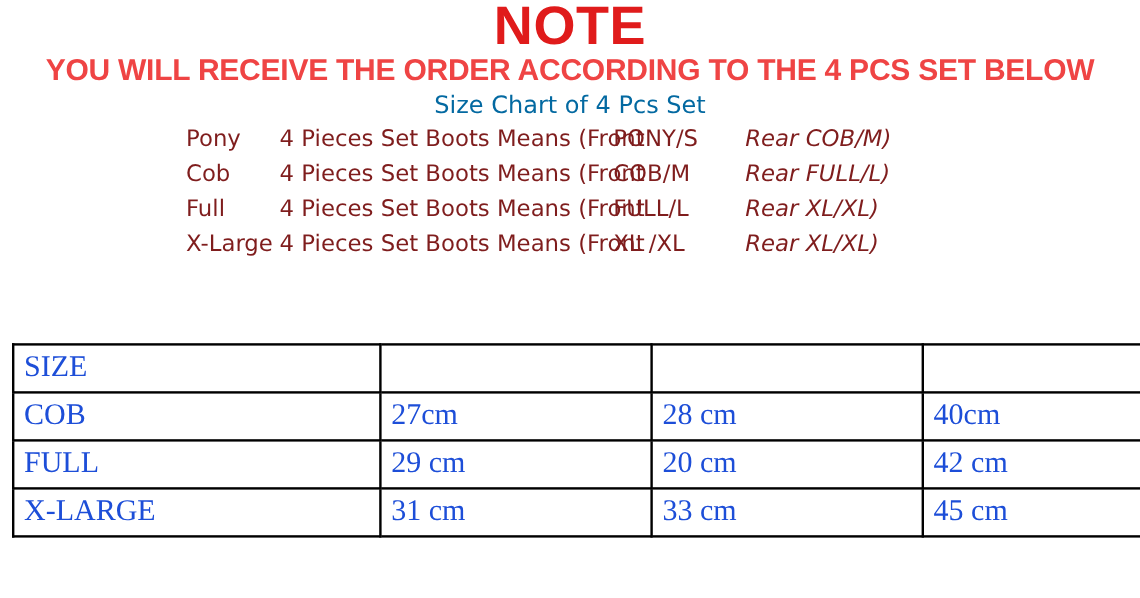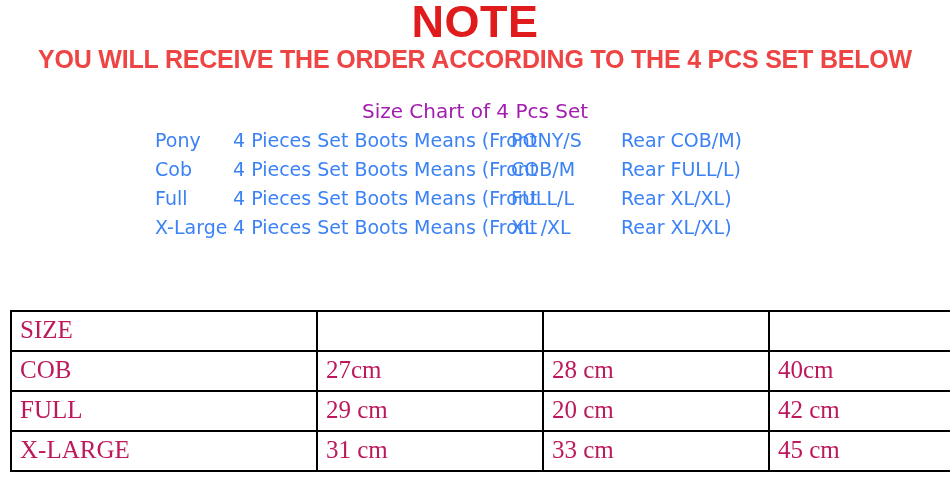--- a/index.html
+++ b/index.html
@@ -36,30 +36,30 @@
     font-size: 25px;
     line-height: 30px;
     letter-spacing: -0.2px;
     margin-top: 2px;
     white-space: nowrap;
   }
   .sizechart-title {
     text-align: center;
     font-size: 20px;
     line-height: 26px;
-    margin-top: 24px;
-    color: #a21caf;
+    margin-top: 0;
+    color: #0369a1;
     font-family: "DejaVu Sans", sans-serif;
   }
   .set-list {
     width: 640px;
     margin: 2px auto 0 auto;
     font-size: 19px;
     line-height: 29px;
-    color: #3b82f6;
+    color: #7f1d1d;
     font-family: "DejaVu Sans", sans-serif;
   }
   .set-row {
     display: flex;
     align-items: baseline;
     white-space: nowrap;
   }
   .set-row .c-size {
     width: 78px;
     flex: 0 0 78px;
@@ -67,20 +67,21 @@
   .set-row .c-desc {
     width: 278px;
     flex: 0 0 278px;
   }
   .set-row .c-front {
     width: 110px;
     flex: 0 0 110px;
   }
   .set-row .c-rear {
     flex: 1 1 auto;
+    font-style: italic;
   }
   .banner {
     margin: 14px 10px 0 10px;
     border: 2px solid #000000;
     height: 46px;
     display: flex;
     align-items: center;
     justify-content: center;
   }
   .banner-text {
@@ -97,21 +98,21 @@
     width: 930px;
     border-collapse: collapse;
     table-layout: fixed;
   }
   table.sizes td {
     border: 2px solid #000000;
     height: 36px;
     padding: 0 6px 2px 8px;
     font-family: "Liberation Serif", serif;
     font-size: 25px;
-    color: #be185d;
+    color: #1d4ed8;
     vertical-align: middle;
   }
   table.sizes td.col0 { width: 290px; }
   table.sizes td.col1 { width: 210px; }
   table.sizes td.col2 { width: 210px; }
   table.sizes td.col3 { width: 220px; }
 </style>
 </head>
 <body>
 

